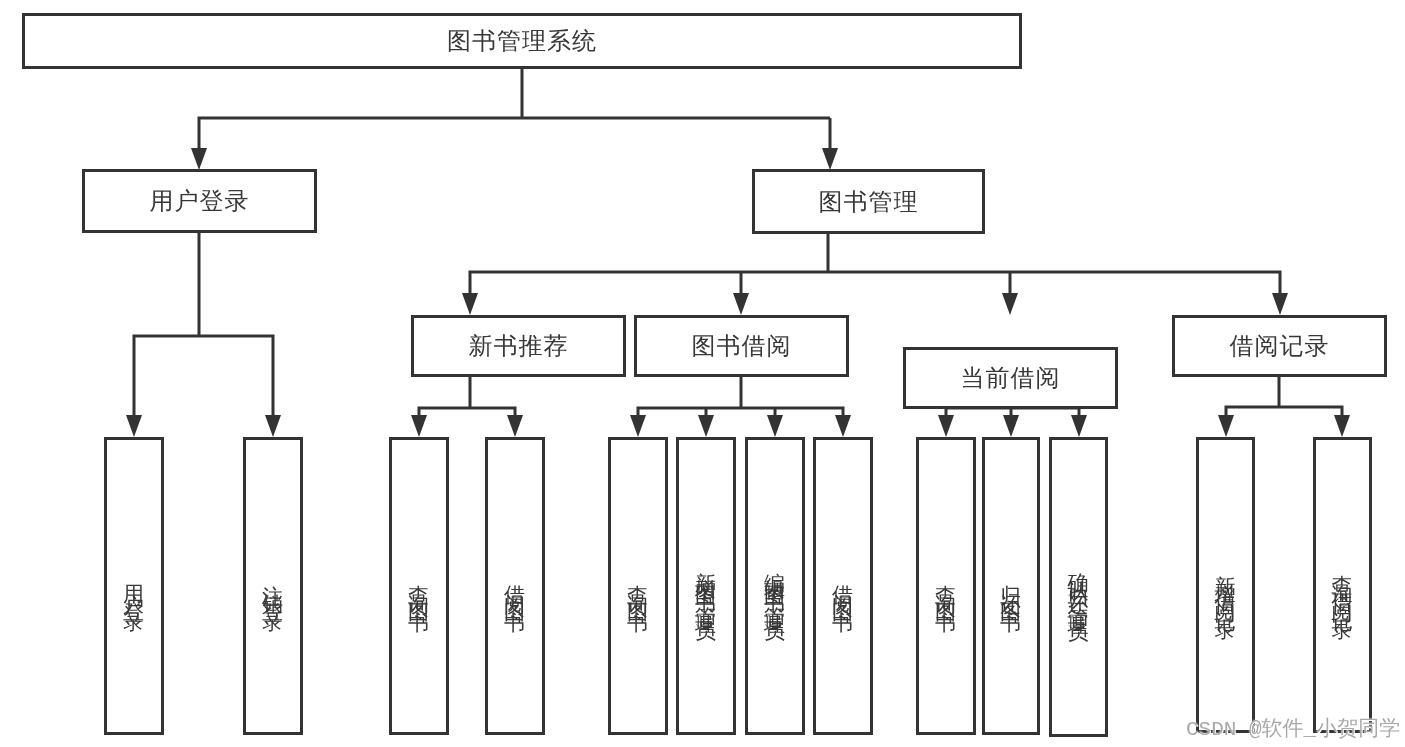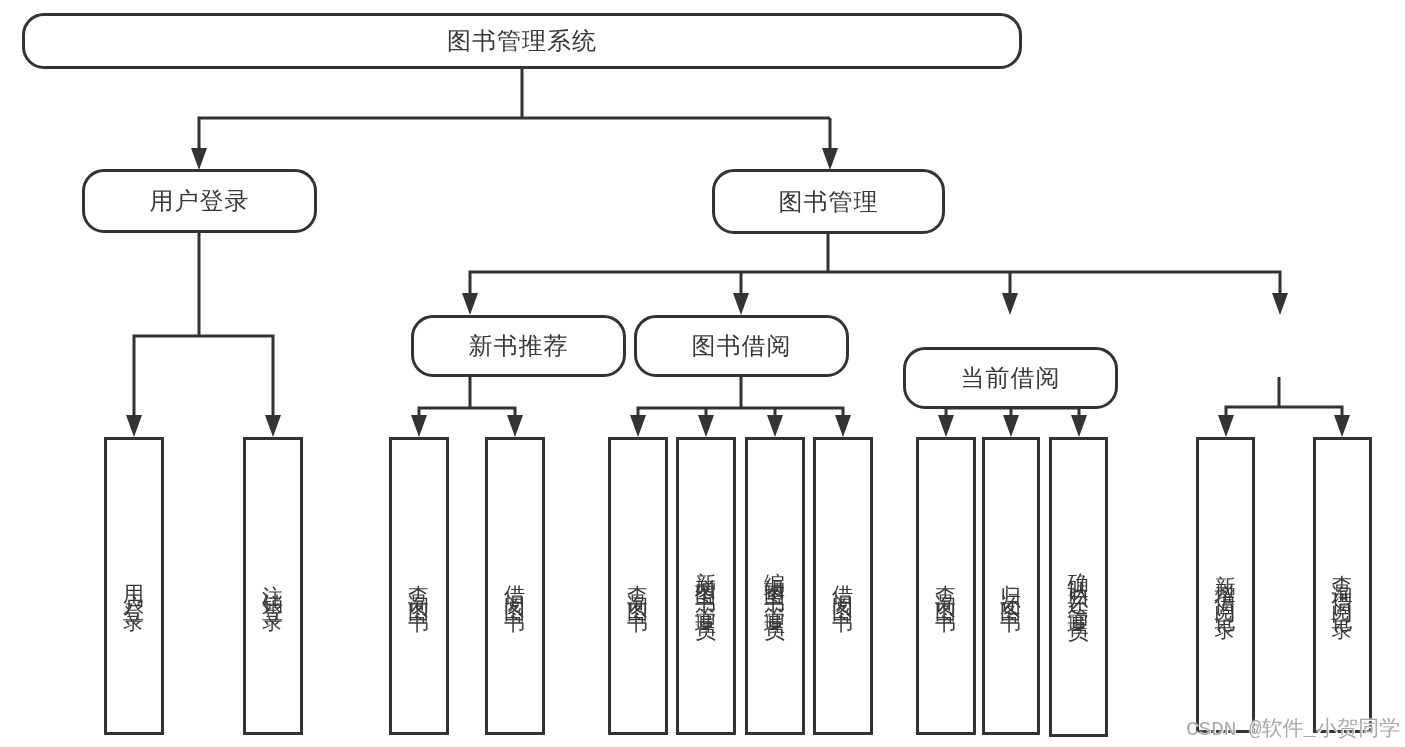--- a/index.html
+++ b/index.html
@@ -13,21 +13,21 @@
   #wires{position:absolute;left:0;top:0;width:1405px;height:747px;z-index:1;}
   .node{
     position:absolute;
     border:3px solid #333333;
     background:#ffffff;
     color:#383838;
     display:flex;align-items:center;justify-content:center;
     box-sizing:border-box;
     z-index:2;
   }
-  .hnode{font-size:24px;letter-spacing:1px;border-radius:22px;}
+  .hnode{font-size:24px;letter-spacing:1px;}
   .vnode{
     writing-mode:vertical-rl;
     text-orientation:mixed;
     font-size:21px;
     letter-spacing:9px;
     line-height:1;
     text-align:center;
   }
   .vnode.long{letter-spacing:7px;}
   #watermark{
@@ -83,25 +83,26 @@
       <polygon points="1003,415 1019,415 1011,437"></polygon>
       <polygon points="1071,415 1087,415 1079,437"></polygon>
       <polygon points="1218,415 1234,415 1226,437"></polygon>
       <polygon points="1334,415 1350,415 1342,437"></polygon>
     </g>
   </svg>
 
   <div class="node hnode" style="left:22px;top:13px;width:1000px;height:56px;">图书管理系统</div>
 
   <div class="node hnode" style="left:82px;top:169px;width:235px;height:64px;">用户登录</div>
-  <div class="node hnode" style="left:712px;top:169px;width:233px;height:65px;text-align:center;">图书管理</div>
+  <div class="node hnode" style="left:752px;top:169px;width:233px;height:65px;text-align:center;">图书管理</div>
 
   <div class="node hnode" style="left:363px;top:315px;width:215px;height:62px;margin-left:48px;">新书推荐</div>
   <div class="node hnode" style="left:634px;top:315px;width:215px;height:62px;">图书借阅</div>
   <div class="node hnode" style="left:903px;top:315px;width:215px;height:62px;margin-top:32px;">当前借阅</div>
+  <div class="node hnode" style="left:1172px;top:315px;width:215px;height:62px;">借阅记录</div>
 
   <div class="node vnode" style="left:104px;top:437px;width:60px;height:298px;">用户登录</div>
   <div class="node vnode" style="left:243px;top:437px;width:60px;height:298px;">注销登录</div>
 
   <div class="node vnode" style="left:389px;top:437px;width:60px;height:298px;">查询图书</div>
   <div class="node vnode" style="left:485px;top:437px;width:60px;height:298px;">借阅图书</div>
 
   <div class="node vnode" style="left:608px;top:437px;width:60px;height:298px;">查询图书</div>
   <div class="node vnode long" style="left:676px;top:437px;width:60px;height:298px;">新增图书（管理员）</div>
   <div class="node vnode long" style="left:745px;top:437px;width:60px;height:298px;">编辑图书（管理员）</div>

